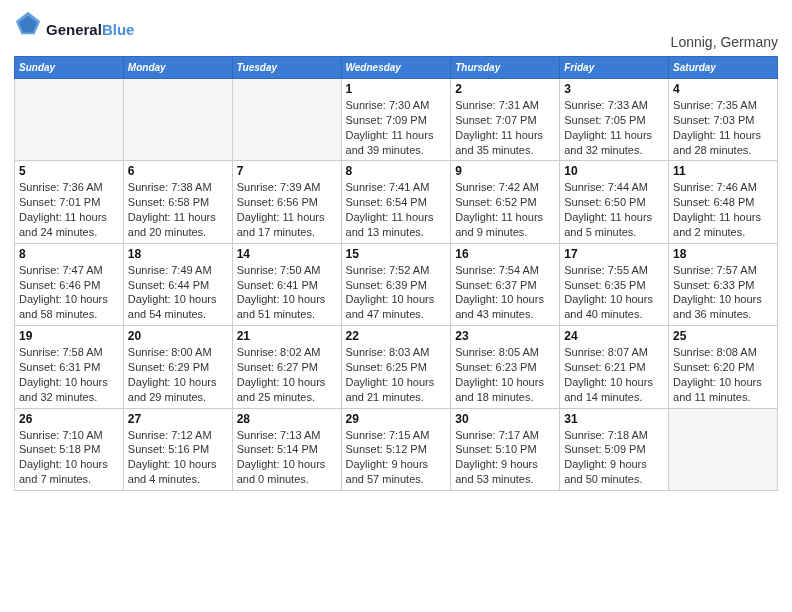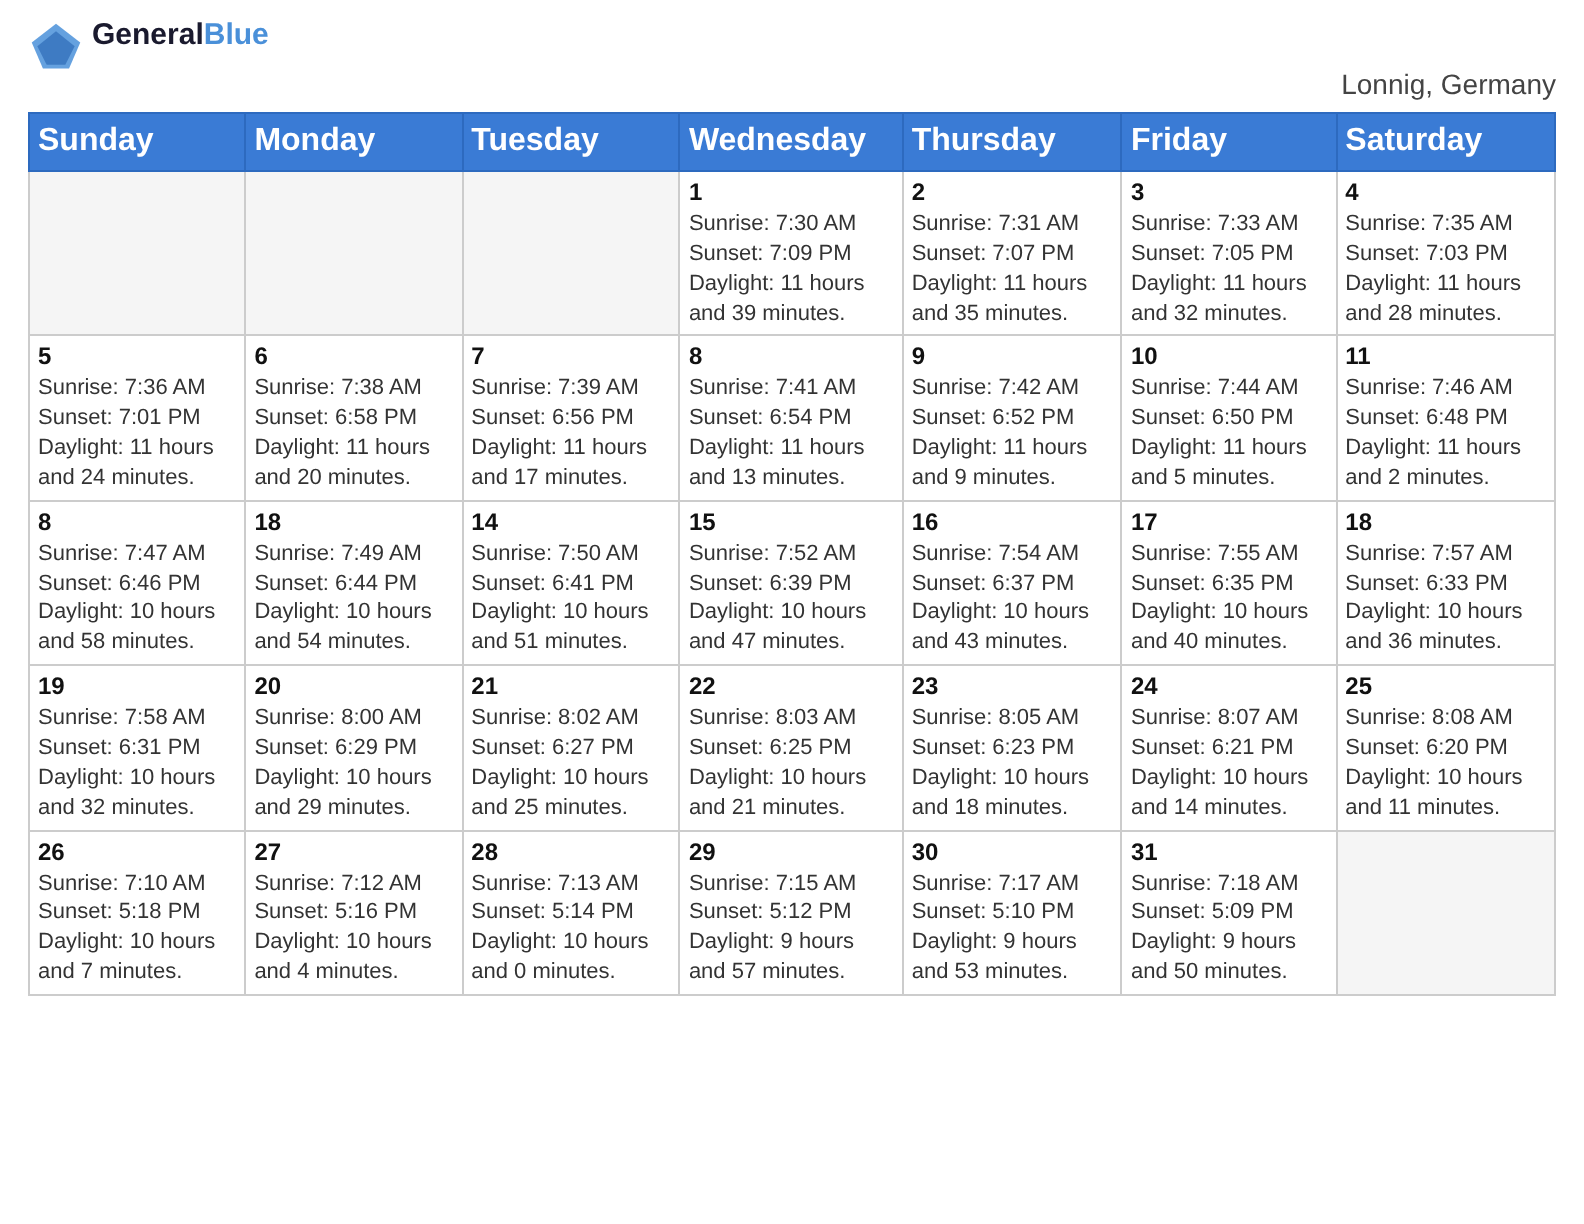--- a/index.html
+++ b/index.html
@@ -15,21 +15,21 @@
       padding: 10px 14px 8px 14px;
     }
     .header-row {
       display: flex;
       justify-content: space-between;
       align-items: flex-start;
       margin-bottom: 6px;
     }
     .logo {
       display: flex;
-      align-items: flex-start;
+      align-items: flex-end;
       gap: 4px;
     }
     .logo-icon {
       width: 28px;
       height: 28px;
     }
     .title-block {
       text-align: right;
     }
     .month-title {
@@ -44,25 +44,26 @@
       margin-top: 24px;
     }
     .calendar {
       width: 100%;
       border-collapse: collapse;
       border: 1px solid #ccc;
     }
     .calendar th {
       background: #3a7bd5;
       color: #fff;
-      font-size: 16px;
+      font-size: 10px;
       font-weight: bold;
       padding: 5px 4px;
       text-align: left;
       border: 1px solid #2d6abf;
+      font-style: italic;
     }
     .calendar td {
       vertical-align: top;
       border: 1px solid #ccc;
       padding: 3px 4px;
       width: 113px;
       height: 78px;
       background: #fff;
       font-size: 9.5px;
       color: #333;

